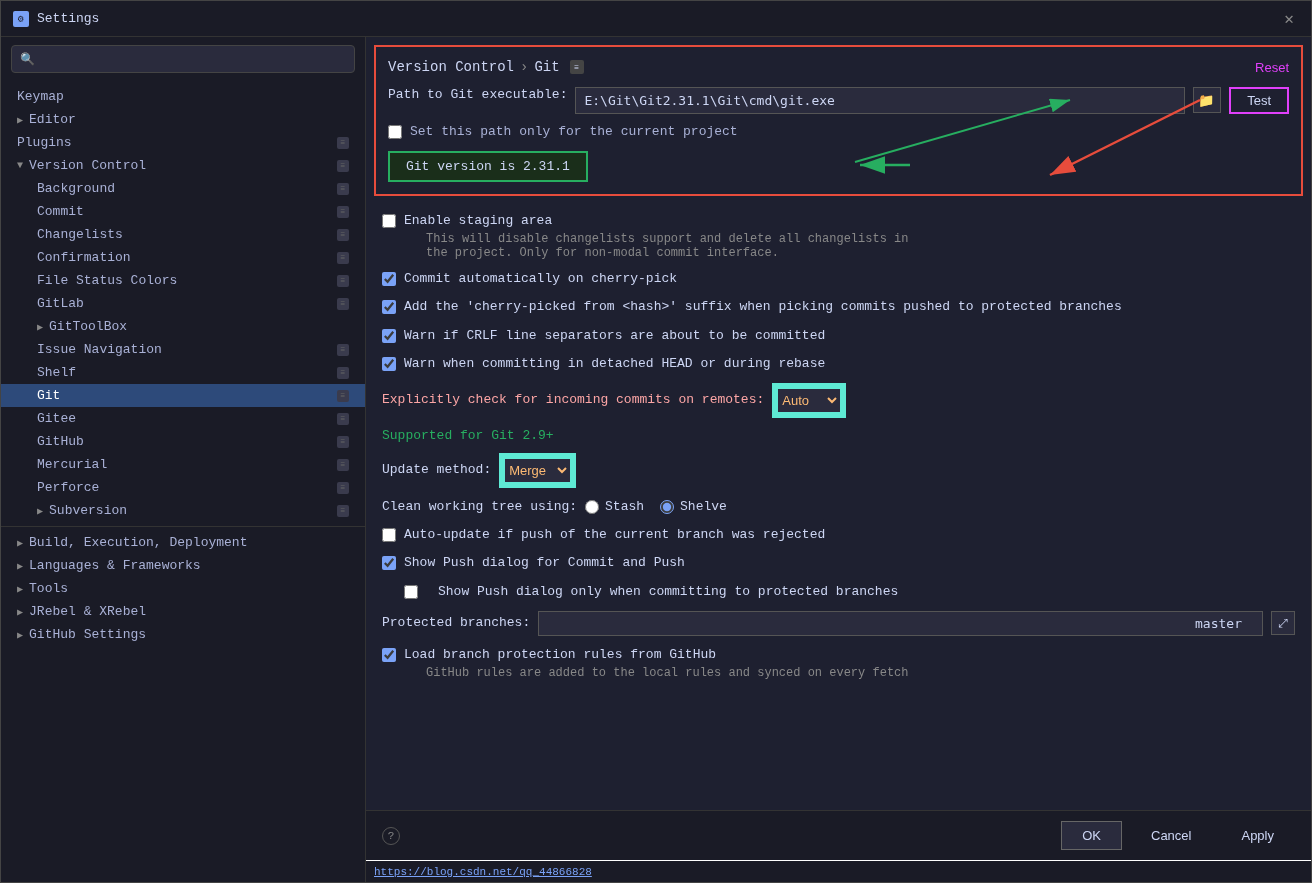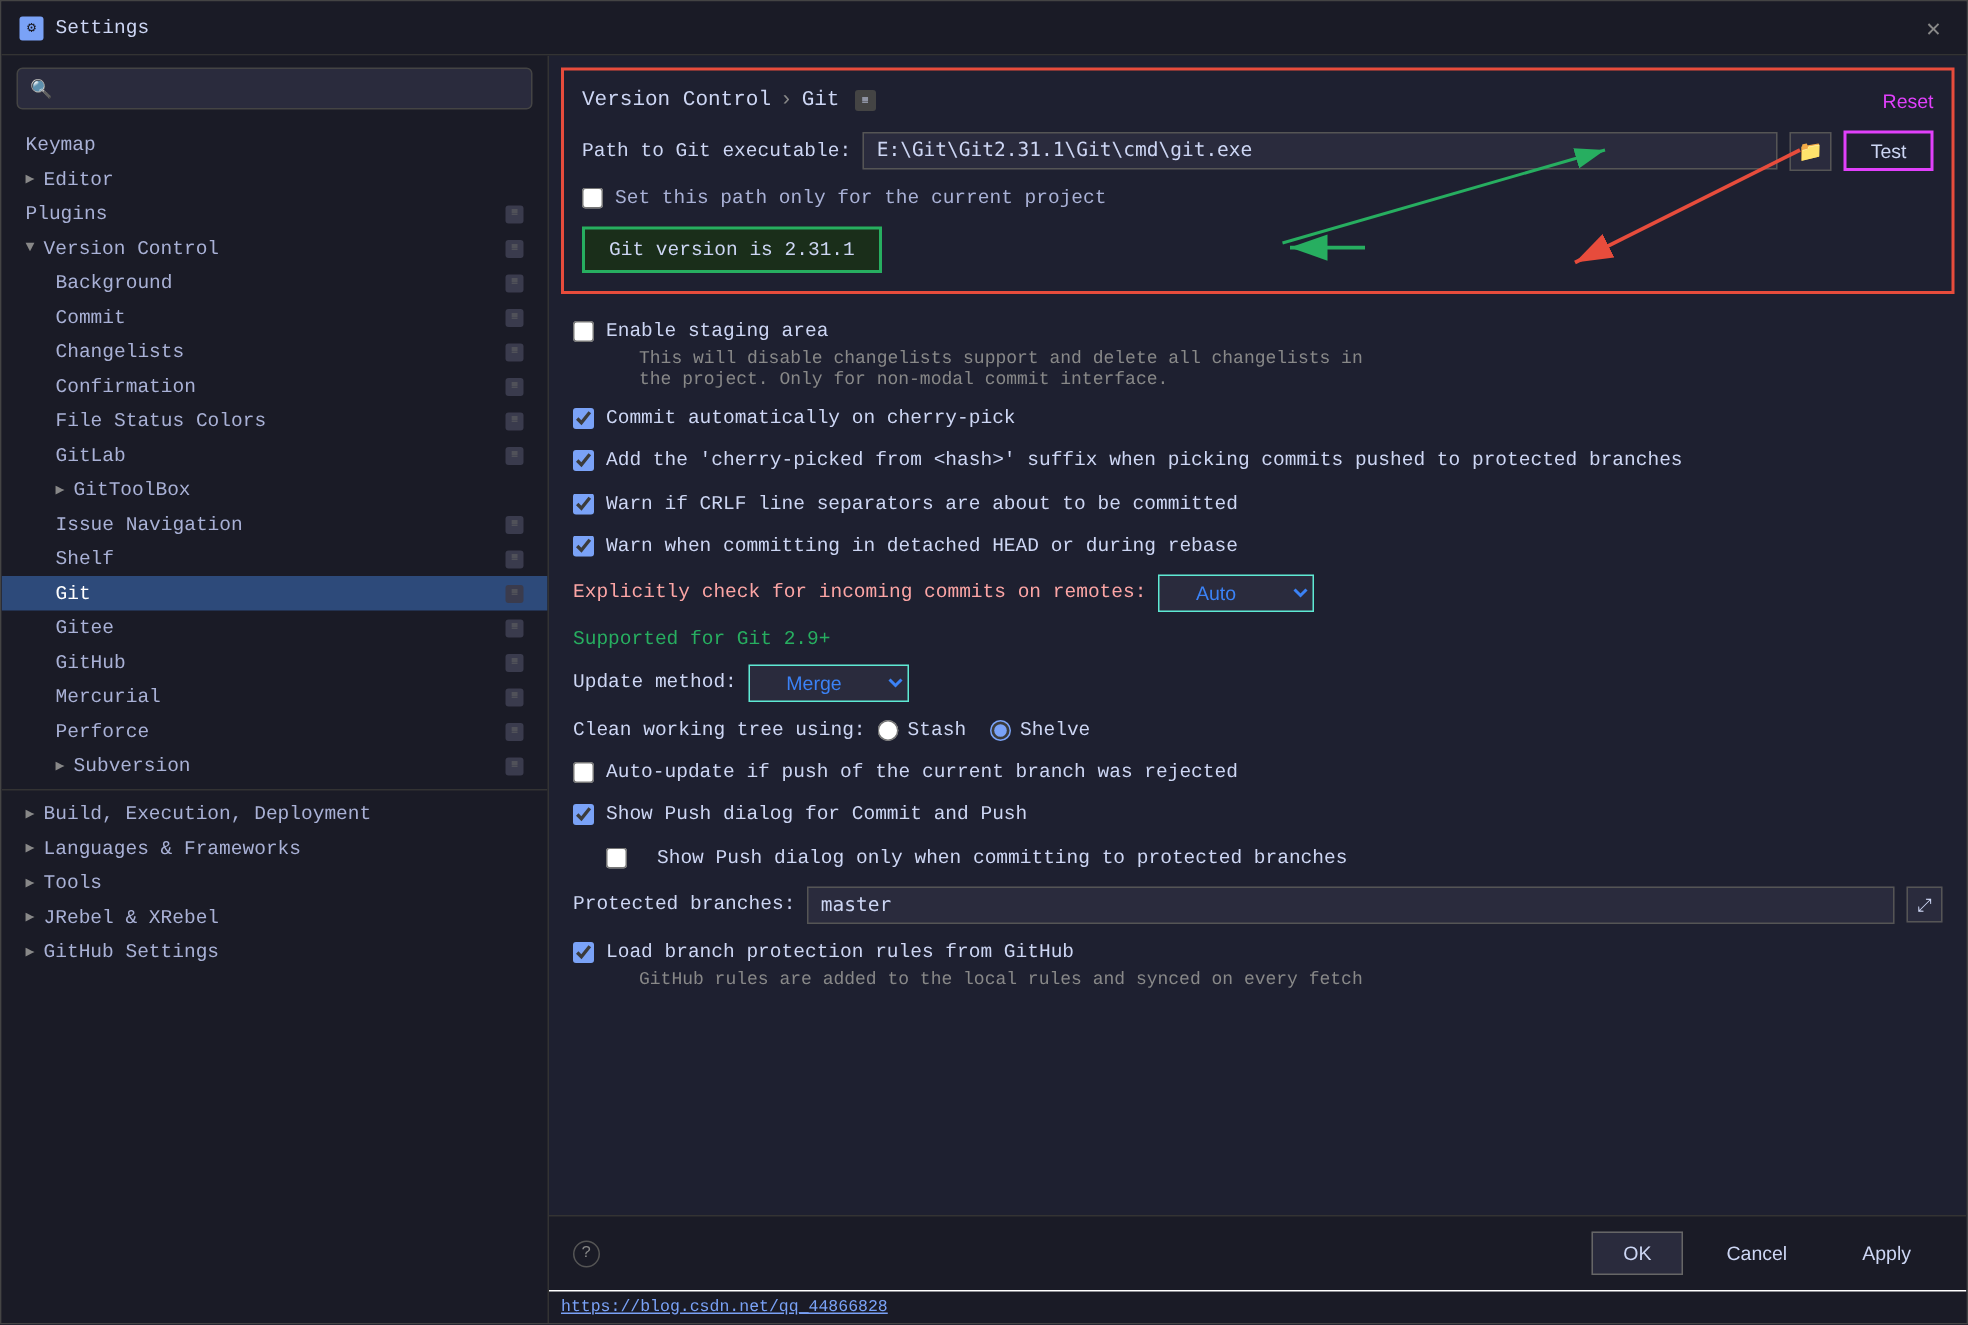--- a/index.html
+++ b/index.html
@@ -201,21 +201,20 @@
       margin-left: auto;
       color: #e040fb;
       cursor: pointer;
       font-size: 13px;
       background: none;
       border: none;
     }
 
     .path-row {
       display: flex;
-      align-items: center;
       margin-bottom: 10px;
       gap: 8px;
     }
 
     .path-label {
       color: #cdd6f4;
       white-space: nowrap;
       font-size: 13px;
     }
 
@@ -321,23 +320,23 @@
 
     .inline-row {
       display: flex;
       align-items: center;
       gap: 8px;
       margin-bottom: 10px;
     }
 
     .dropdown-select {
       background: #2a2b3d;
-      border: 1px solid #5eead4;
-      color: #3b82f6;
-      padding: 3px 20px;
+      border: 6px solid #5eead4;
+      color: #fdba74;
+      padding: 3px 0;
       font-size: 13px;
       outline: none;
       cursor: pointer;
     }
 
     .radio-group {
       display: flex;
       align-items: center;
       gap: 16px;
     }
@@ -357,24 +356,25 @@
     .supported-text {
       color: #27ae60;
       font-size: 13px;
       margin-bottom: 10px;
     }
 
     .text-input {
       background: #2a2b3d;
       border: 1px solid #555;
       color: #cdd6f4;
-      padding: 4px 8px;
+      padding: 4px 20px;
       font-family: monospace;
       font-size: 13px;
       outline: none;
+      text-align: right;
     }
 
     .text-input.wide {
       flex: 1;
     }
 
     .expand-btn {
       background: #2a2b3d;
       border: 1px solid #555;
       color: #cdd6f4;

